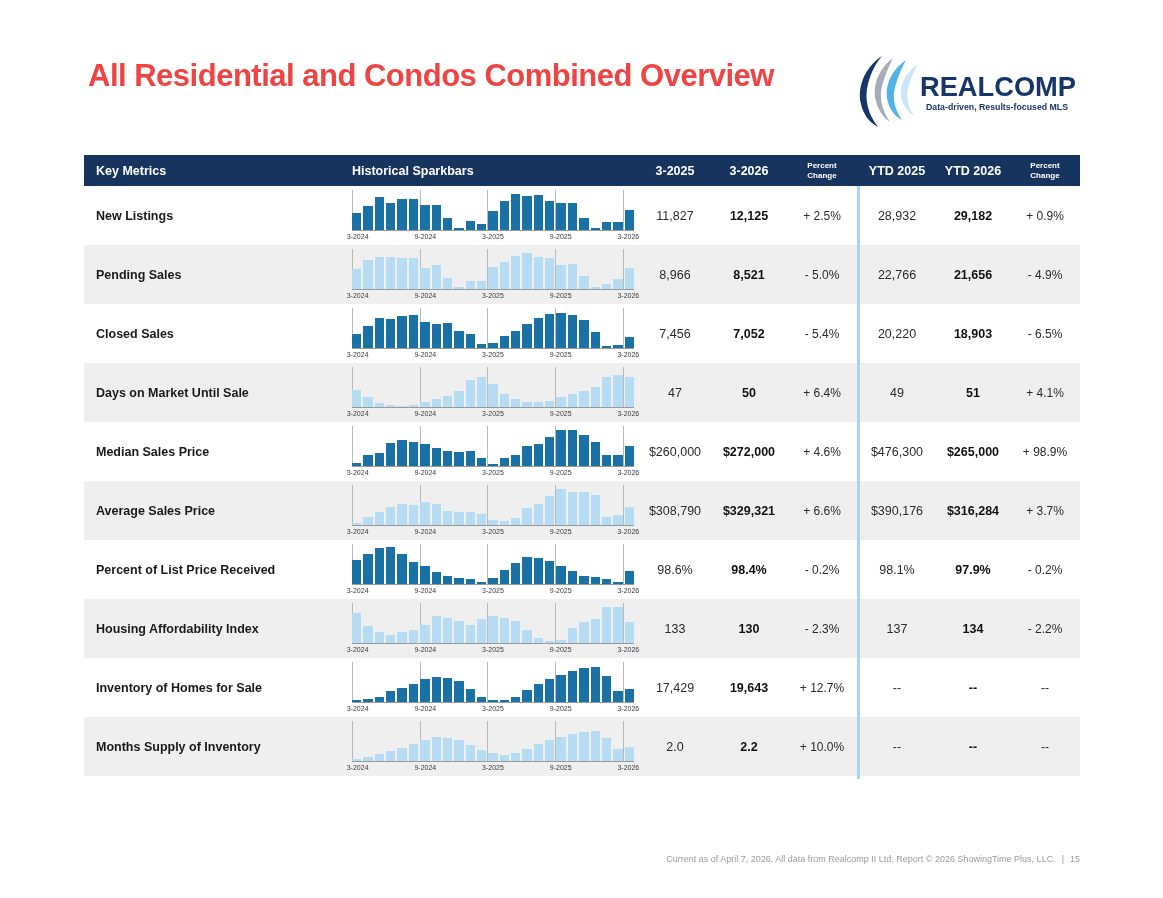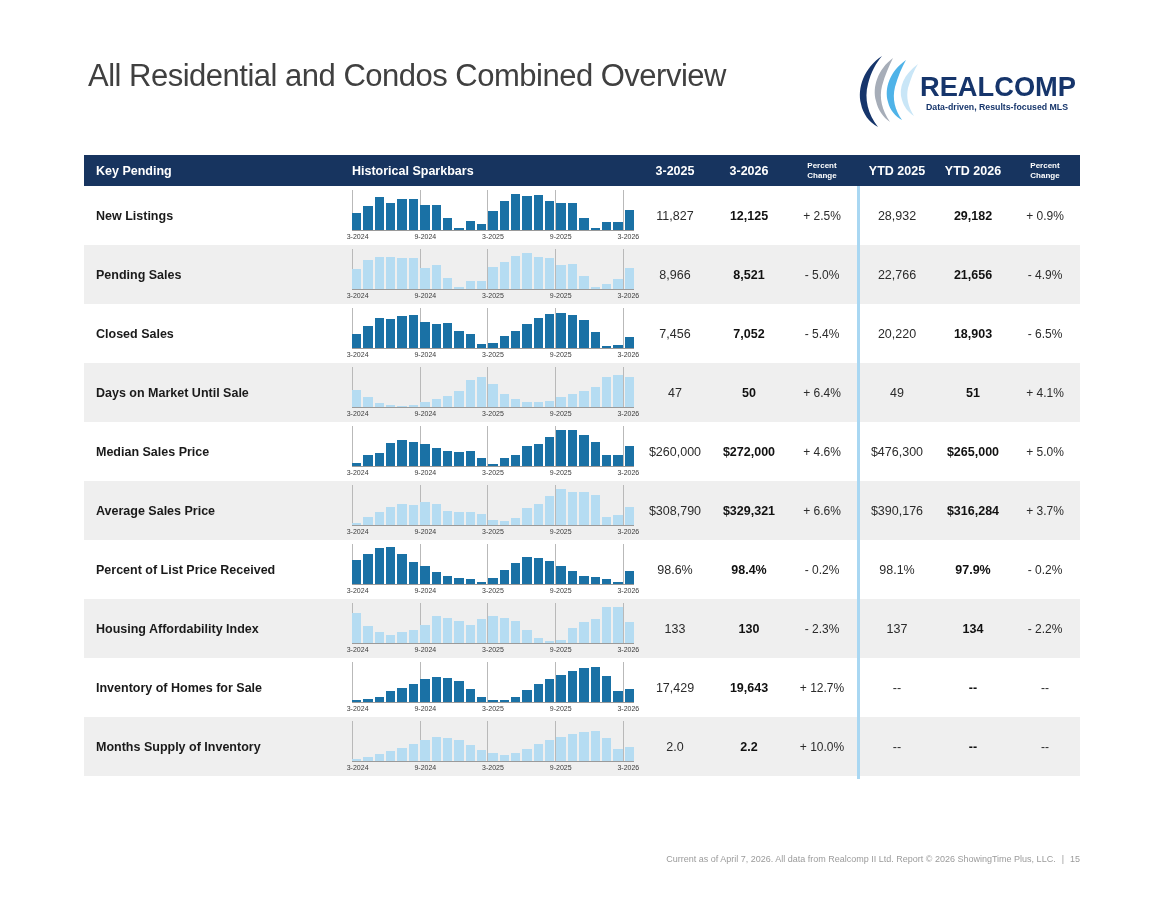--- a/index.html
+++ b/index.html
@@ -1,20 +1,20 @@
 <!DOCTYPE html>
 <html><head>
 <meta charset="utf-8">
 <style>
   * { margin:0; padding:0; box-sizing:border-box; }
   html,body { background:#ffffff; }
   body { width:1163px; height:898px; font-family:"Liberation Sans", sans-serif; position:relative; overflow:hidden; }
   .page { position:relative; width:1163px; height:898px; background:#fff; }
 
-  .title { position:absolute; left:88px; top:58px; font-size:31px; font-weight:normal; color:#404040; letter-spacing:-0.5px; }
+  .title { position:absolute; left:88px; top:58px; font-size:31px; font-weight:bold; color:#ef4444; letter-spacing:-0.5px; }
   .subtitle { position:absolute; left:89px; top:103px; font-size:11px; color:#8a8a8a; }
 
   .logo { position:absolute; left:852px; top:52px; width:232px; height:78px; }
 
   .table-wrap { position:absolute; left:84px; top:155px; width:996px; }
   .thead { display:flex; align-items:center; height:31px; background:#17345f; color:#fff; }
   .thead .hcell { font-weight:bold; font-size:12.5px; }
   .trow { display:flex; align-items:center; height:59px; background:#ffffff; }
   .trow.alt { background:#efefef; }
 
@@ -56,21 +56,21 @@
       <path d="M41,6 C26,17 20,35 24,49 C26,58 31,65 38,70 C30,58 27,46 30,34 C33,23 37,14 41,6 Z" fill="#a6adb8"></path>
       <path d="M54,8 C38,19 32,36 36,50 C38,58 43,64 50,68 C43,58 40,47 43,35 C46,24 50,15 54,8 Z" fill="#4fb3e8"></path>
       <path d="M66,12 C52,22 46,36 50,48 C52,55 56,60 62,64 C56,55 54,45 56,36 C59,26 62,18 66,12 Z" fill="#c9e6f7"></path>
     </g>
     <text x="68" y="44" font-size="28" font-weight="bold" fill="#16356b" textLength="156" lengthAdjust="spacingAndGlyphs">REALCOMP</text>
     <text x="74" y="58" font-size="9" font-weight="bold" fill="#16356b" textLength="142" lengthAdjust="spacingAndGlyphs">Data-driven, Results-focused MLS</text>
   </svg>
 
   <div class="table-wrap">
     <div class="thead">
-      <div class="cell hcell c-label">Key Pending</div>
+      <div class="cell hcell c-label">Key Metrics</div>
       <div class="cell hcell c-spark">Historical Sparkbars</div>
       <div class="cell hcell c-a">3-2025</div>
       <div class="cell hcell c-b">3-2026</div>
       <div class="cell hcell c-pc">Percent
 Change</div>
       <div class="cell hcell c-c">YTD 2025</div>
       <div class="cell hcell c-d">YTD 2026</div>
       <div class="cell hcell c-pd">Percent
 Change</div>
     </div>
@@ -326,21 +326,21 @@
                 <span class="tick" style="left: 74%;">9-2025</span>
                 <span class="tick" style="left: 98%;">3-2026</span>
               </div>
             </div>
           </div>
           <div class="cell c-a num">$260,000</div>
           <div class="cell c-b num bold">$272,000</div>
           <div class="cell c-pc pct">+ 4.6%</div>
           <div class="cell c-c num">$476,300</div>
           <div class="cell c-d num bold">$265,000</div>
-          <div class="cell c-pd pct">+ 5.0%</div>
+          <div class="cell c-pd pct">+ 98.9%</div>
         </div>
         <div class="trow alt">
           <div class="cell c-label lbl">Average Sales Price</div>
           <div class="cell c-spark">
             <div class="spark">
               <div class="spark-bars">
                 <div class="gridline" style="left: 0%;"></div>
                 <div class="gridline" style="left: 24%;"></div>
                 <div class="gridline" style="left: 48%;"></div>
                 <div class="gridline" style="left: 72%;"></div>

